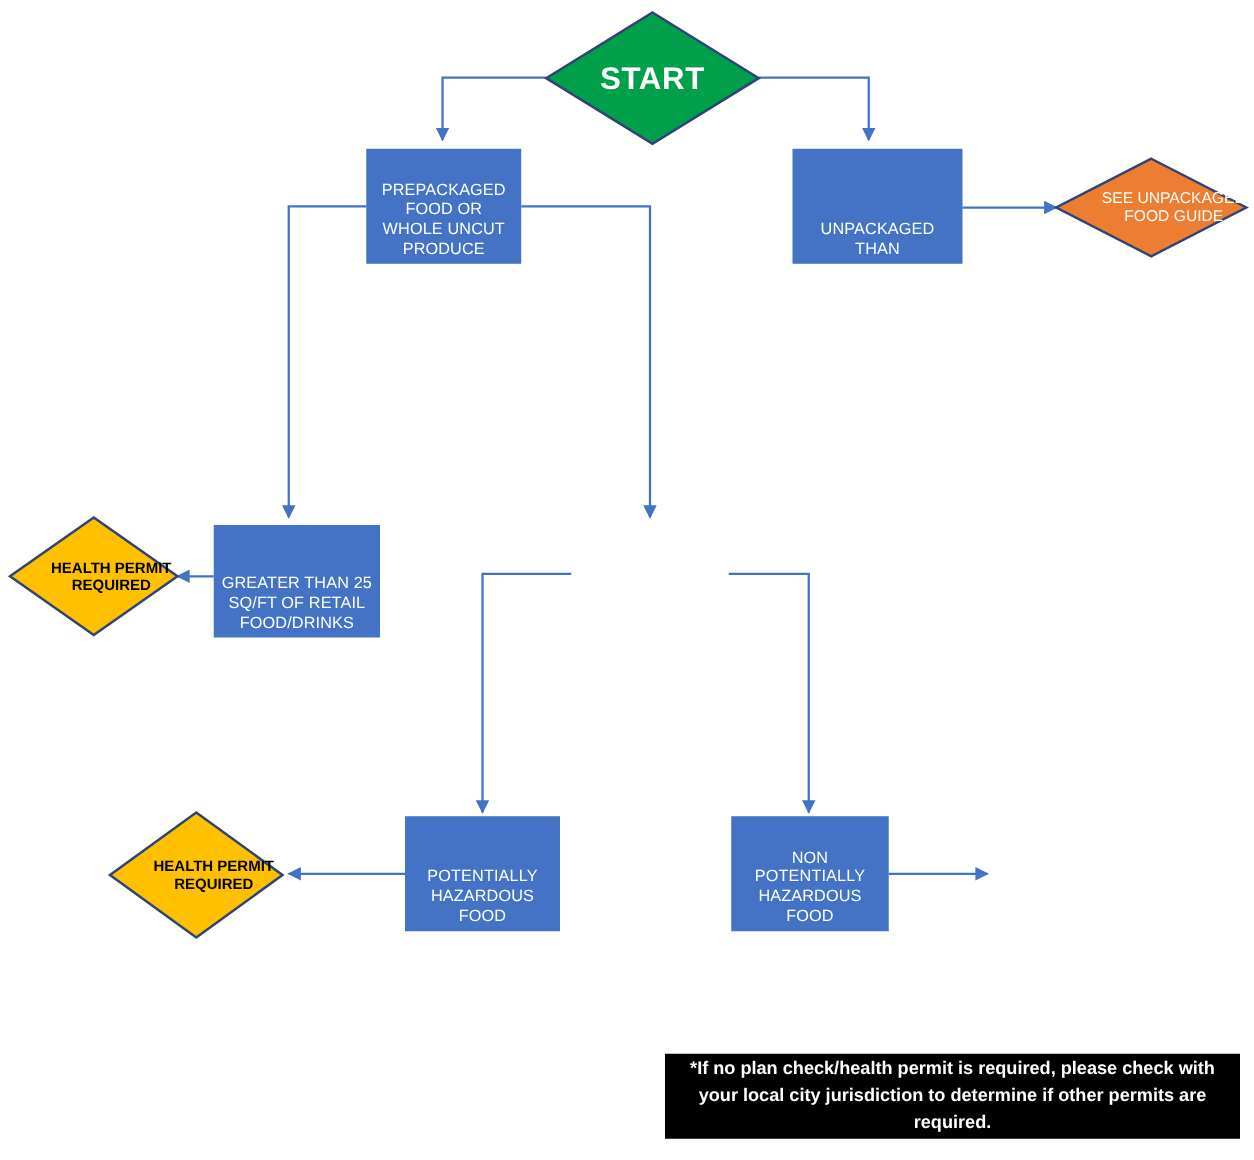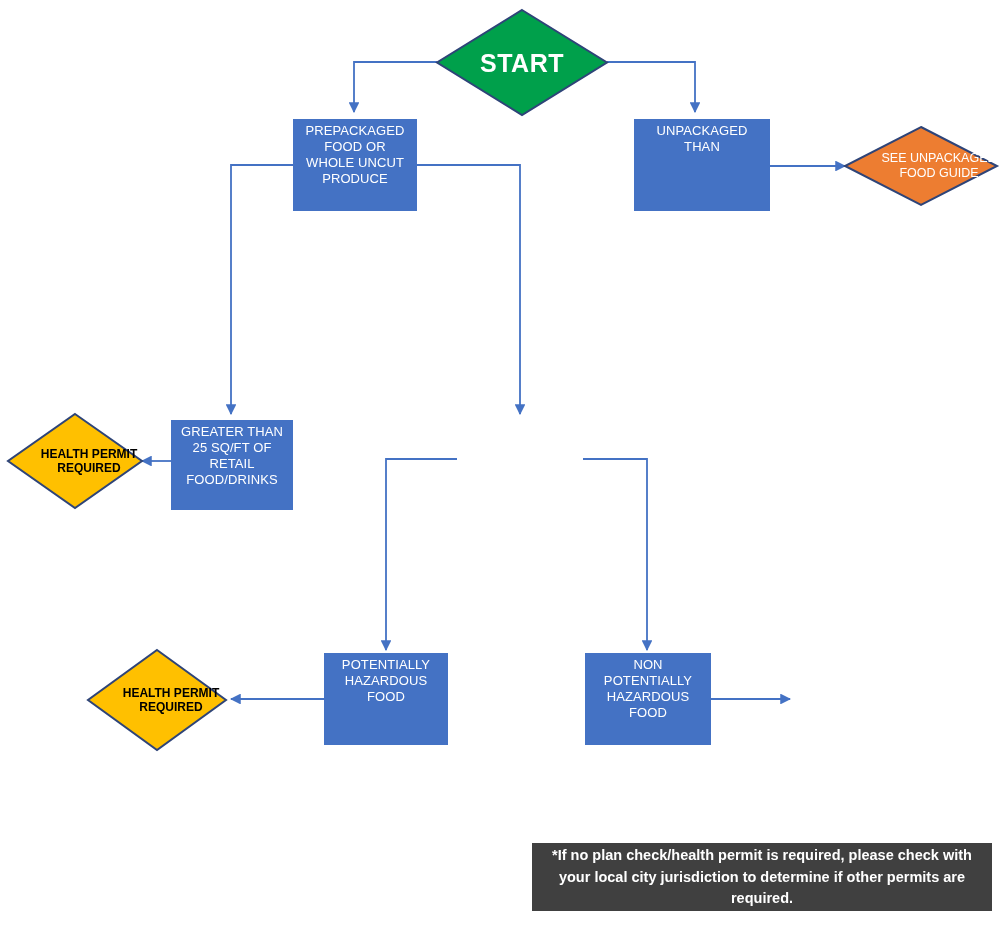--- a/index.html
+++ b/index.html
@@ -22,21 +22,21 @@
     position: absolute;
     left: 0;
     top: 0;
     width: 1003px;
     height: 928px;
   }
   .node {
     position: absolute;
     box-sizing: border-box;
     display: flex;
-    align-items: flex-start;
+    align-items: flex-end;
     justify-content: center;
     text-align: center;
     line-height: 1.22;
   }
   .box {
     background: #4472C4;
     color: #ffffff;
     font-size: 13px;
     font-weight: 400;
     letter-spacing: 0.1px;
@@ -83,21 +83,21 @@
     padding: 0 14px;
   }
   .d-purple .diamond-label {
     color: #ffffff;
     font-size: 12.5px;
     font-weight: 400;
     padding: 0 22px;
   }
   .footnote {
     position: absolute;
-    background: #404040;
+    background: #000000;
     color: #ffffff;
     font-size: 14.5px;
     font-weight: bold;
     line-height: 1.45;
     display: flex;
     align-items: center;
     justify-content: center;
     text-align: center;
     box-sizing: border-box;
     padding: 8px 20px;
@@ -160,21 +160,21 @@
     <div class="diamond-label">SEE UNPACKAGED FOOD GUIDE</div>
   </div>
 
   <div class="diamond-wrap d-yellow" style="left:8px; top:414px; width:134px; height:94px;">
     <svg width="134" height="94" viewBox="0 0 134 94" xmlns="http://www.w3.org/2000/svg">
       <polygon points="67,0 134,47 67,94 0,47" fill="#FFC000" stroke="#2E4478" stroke-width="2"></polygon>
     </svg>
     <div class="diamond-label">HEALTH PERMIT REQUIRED</div>
   </div>
 
-  <div class="node box" style="left:171px; top:420px; width:122px; height:90px;">
+  <div class="node box" style="left:171px; top:420px; width:133px; height:90px;">
     <span>GREATER THAN 25 SQ/FT OF RETAIL FOOD/DRINKS</span>
   </div>
 
 
   <div class="diamond-wrap d-yellow" style="left:88px; top:650px; width:138px; height:100px;">
     <svg width="138" height="100" viewBox="0 0 138 100" xmlns="http://www.w3.org/2000/svg">
       <polygon points="69,0 138,50 69,100 0,50" fill="#FFC000" stroke="#2E4478" stroke-width="2"></polygon>
     </svg>
     <div class="diamond-label">HEALTH PERMIT REQUIRED</div>
   </div>

